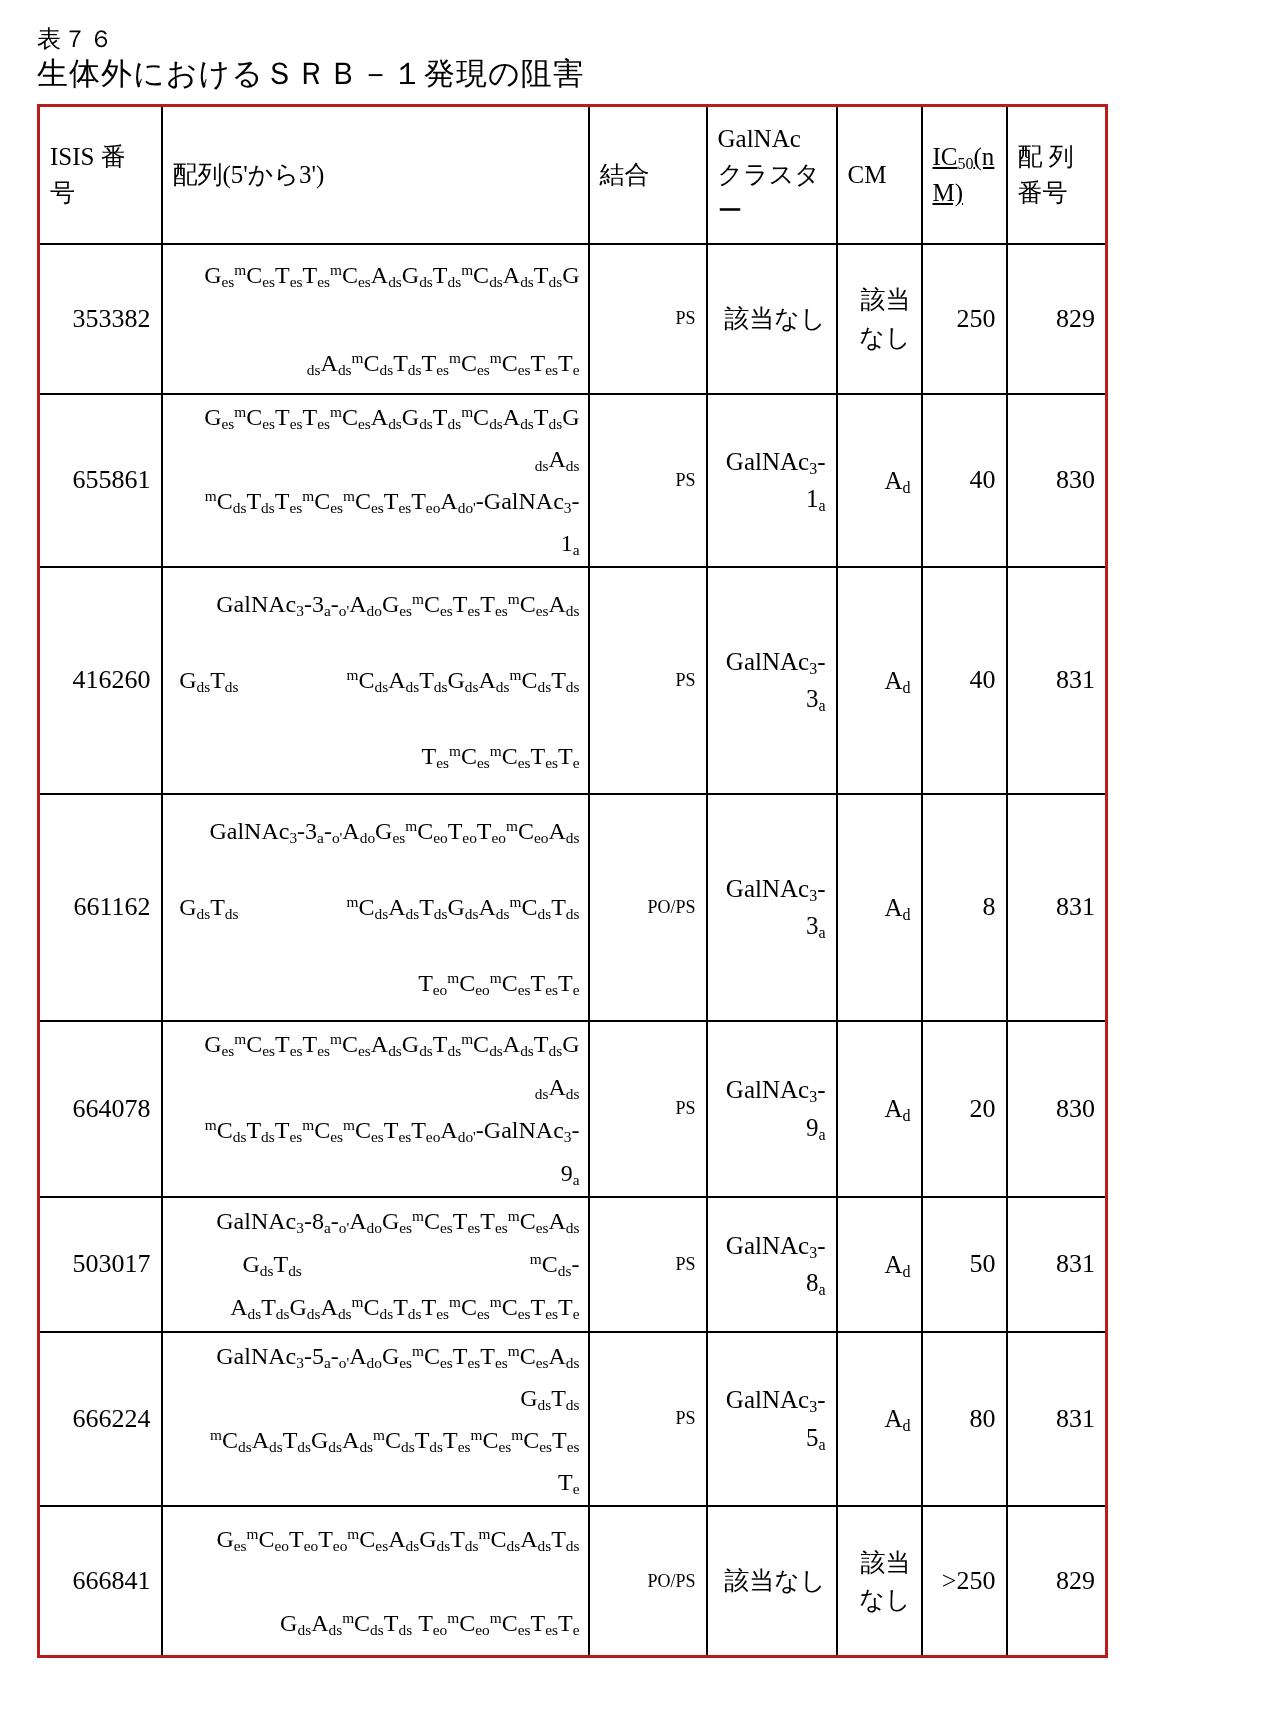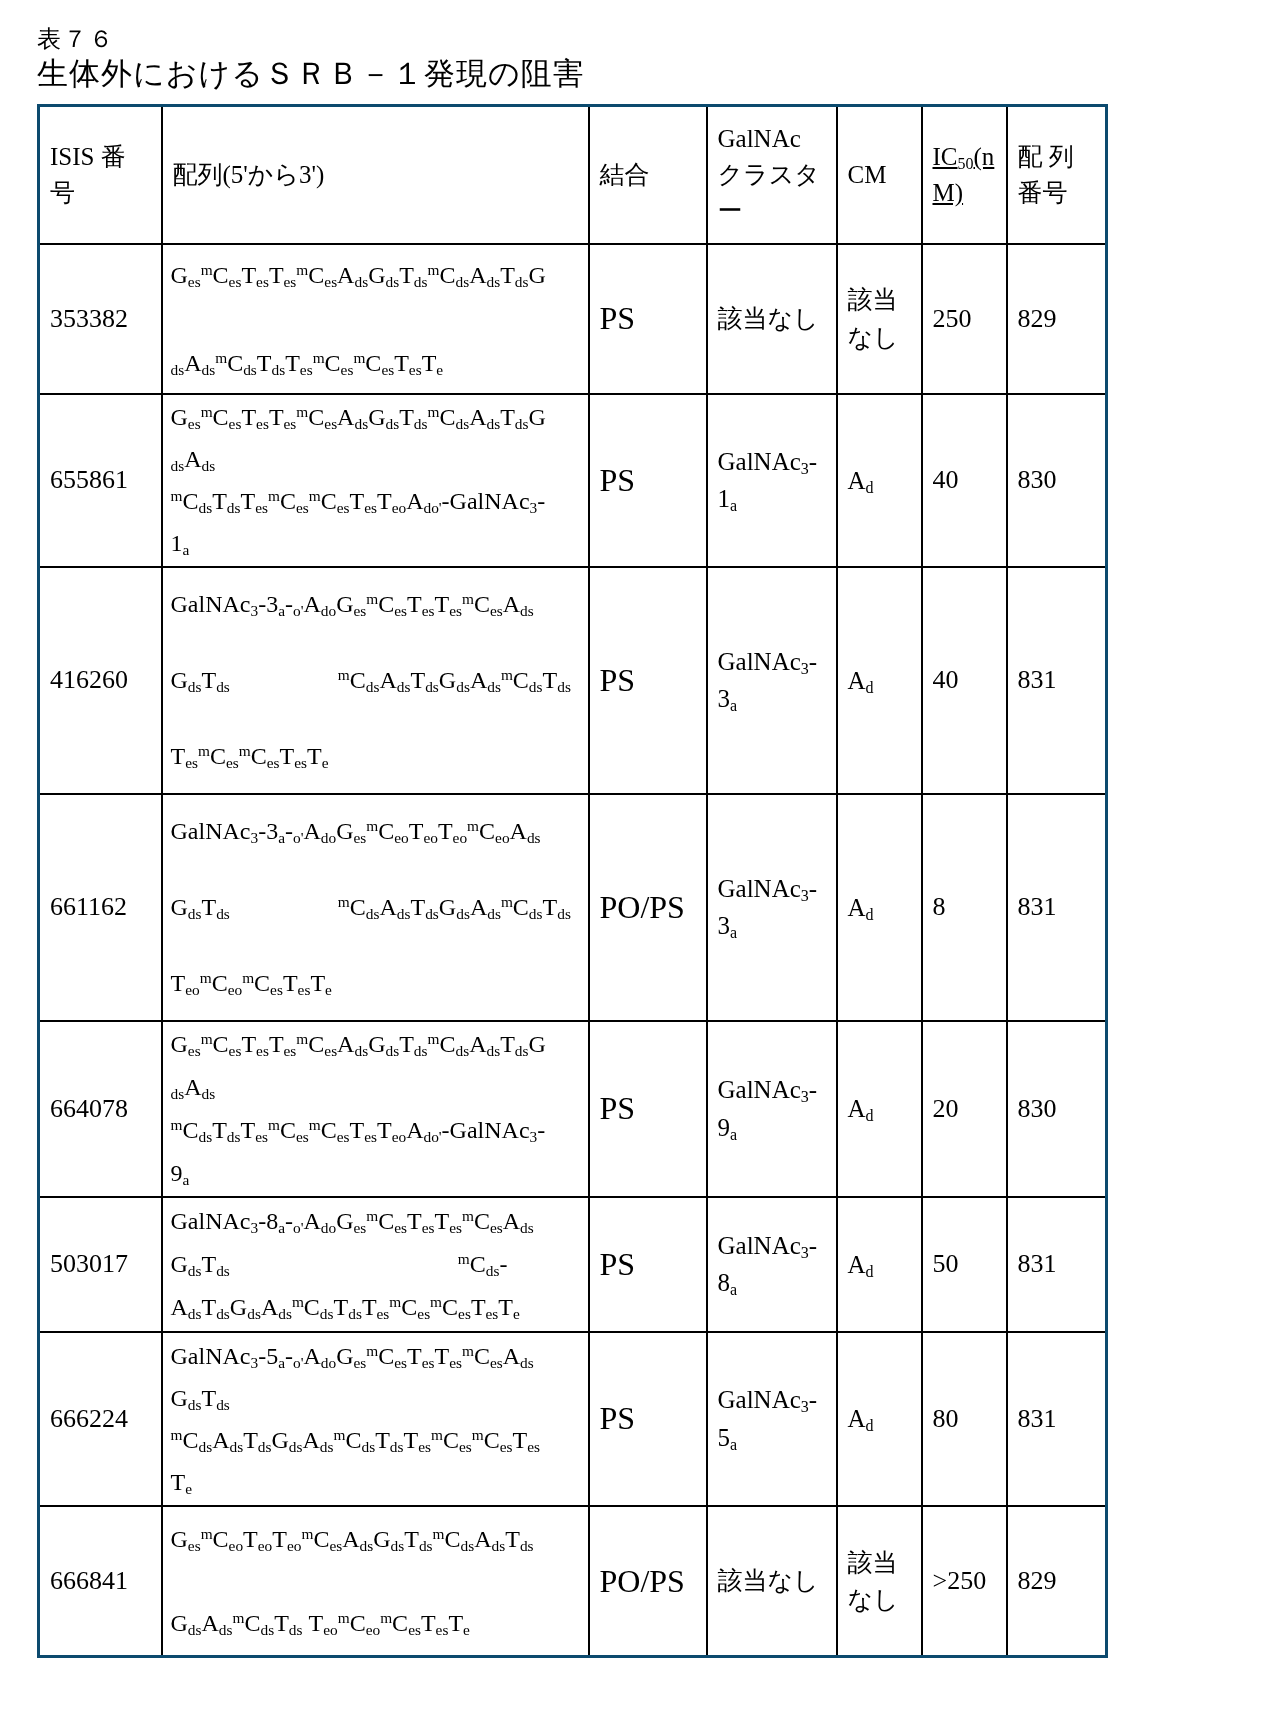--- a/index.html
+++ b/index.html
@@ -10,31 +10,31 @@
   }
   .page{padding:24px 0 0 37px;}
   .title-block{margin-bottom:10px;}
   .title-label{font-size:24px;line-height:1.25;letter-spacing:2px;}
   .title-text{font-size:31px;line-height:1.3;letter-spacing:1px;}
 
   table.main{
     border-collapse:collapse;
     table-layout:fixed;
     width:1068px;
-    border:3px solid #0c4a6e;
+    border:3px solid #b91c1c;
   }
   th,td{
     border:2px solid #000;
     vertical-align:middle;
     text-align:left;
     padding:6px 10px;
     overflow:hidden;
   }
   th{font-weight:normal;font-size:25px;line-height:1.45;}
-  td{font-size:26px;}
+  td{font-size:26px;text-align:right;}
 
   
   .row-h{height:138px}
   .row-0{height:150px}
   .row-1{height:173px}
   .row-2{height:227px}
   .row-3{height:227px}
   .row-4{height:176px}
   .row-5{height:135px}
   .row-6{height:174px}
@@ -53,21 +53,21 @@
   .row-6 .seq{gap:12px}
   .row-7 .seq{gap:54px}
 
   sup{font-size:0.64em;vertical-align:0.5em;line-height:0;}
   sub{font-size:0.64em;vertical-align:-0.25em;line-height:0;}
 
   .wrap-any{word-break:break-all;text-decoration:underline;}
   td.cell-cluster{font-size:25px;line-height:1.5;}
   td.cell-cm{font-size:25px;line-height:1.5;}
   td.cell-isis{font-size:26px;}
-  td.cell-link{font-size:32px;}
+  td.cell-link{font-size:18px;}
 </style>
 </head>
 <body>
 
 <div class="page">
   <div class="title-block">
     <div class="title-label">表７６</div>
     <div class="title-text">生体外におけるＳＲＢ－１発現の阻害</div>
   </div>
 

